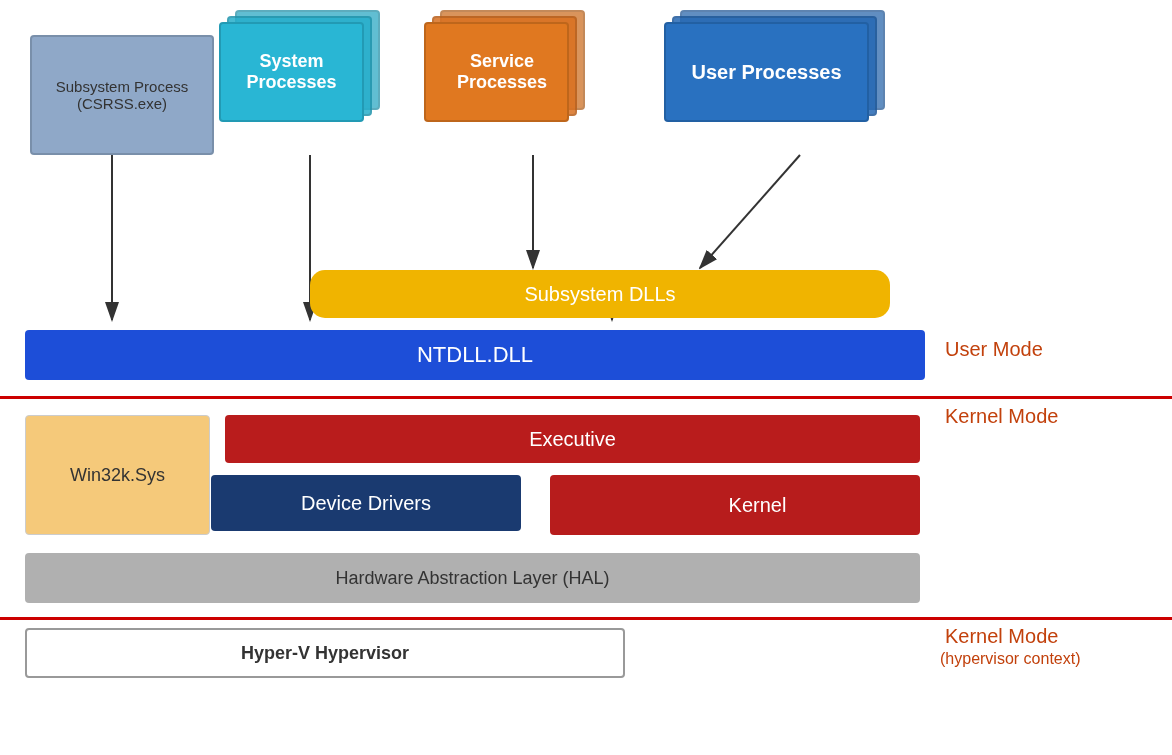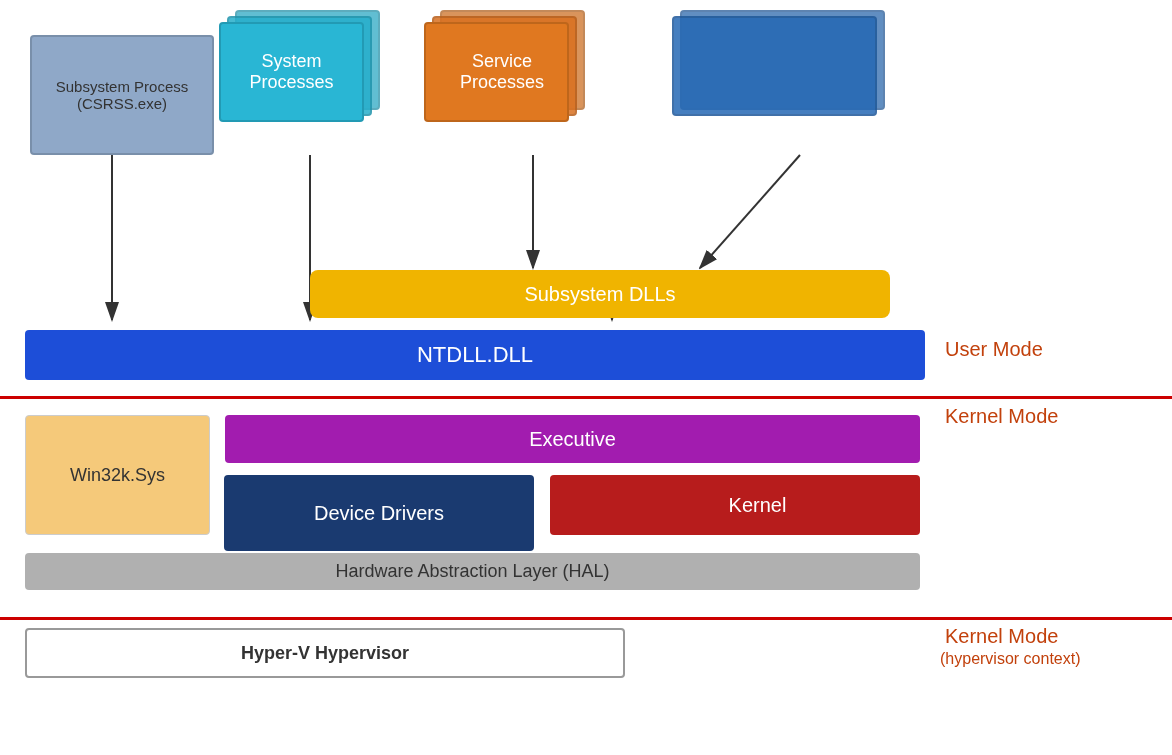--- a/index.html
+++ b/index.html
@@ -36,21 +36,21 @@
       text-align: center;
       font-size: 18px;
       font-weight: 500;
       color: #fff;
       border: 2px solid rgba(0,0,0,0.15);
     }
 
     
     .stacked-box .card-back2 { top: 0px; left: 20px; z-index: 1; opacity: 0.7; }
     .stacked-box .card-back1 { top: 6px; left: 12px; z-index: 2; opacity: 0.85; }
-    .stacked-box .card-front { top: 12px; left: 4px; z-index: 3; }
+    .stacked-box .card-front { top: 12px; left: 4px; z-index: 3; font-weight: bold; }
 
     
     .single-box {
       width: 145px;
       height: 115px;
       border-radius: 4px;
       display: flex;
       align-items: center;
       justify-content: center;
       text-align: center;
@@ -71,21 +71,21 @@
     
     .subsystem-dlls {
       position: absolute;
       background: #f0b400;
       color: #fff;
       font-size: 20px;
       font-weight: 500;
       display: flex;
       align-items: center;
       justify-content: center;
-      border-radius: 8px;
+      border-radius: 15px;
     }
 
     
     .ntdll {
       position: absolute;
       background: #1d4ed8;
       color: #fff;
       font-size: 22px;
       font-weight: 500;
       display: flex;
@@ -120,21 +120,21 @@
       font-weight: 500;
       display: flex;
       align-items: center;
       justify-content: center;
       border-radius: 4px;
       border: 1px solid #ccc;
     }
 
     .executive {
       position: absolute;
-      background: #a21caf;
+      background: #b91c1c;
       color: #fff;
       font-size: 20px;
       font-weight: 500;
       display: flex;
       align-items: center;
       justify-content: center;
       border-radius: 4px;
     }
 
     .device-drivers {
@@ -234,42 +234,43 @@
       <div class="card card-back2" style="background:#c96818;"></div>
       <div class="card card-back1" style="background:#d97020;"></div>
       <div class="card card-front orange" style="font-size:18px;">Service Processes</div>
     </div>
   </div>
 
   <div style="position:absolute; top:10px; left:660px;">
     <div class="stacked-box" style="width:220px;">
       <div class="card card-back2" style="background:#1f5fa8; width:205px; left:20px;"></div>
       <div class="card card-back1" style="background:#2568b4; width:205px; left:12px;"></div>
+      <div class="card card-front blue" style="width:205px; left:4px; font-size:20px;">User Processes</div>
     </div>
   </div>
 
   <div class="subsystem-dlls" style="top:270px; left:310px; width:580px; height:48px;">Subsystem DLLs</div>
 
   <div class="ntdll" style="top:330px; left:25px; width:900px; height:50px;">NTDLL.DLL</div>
 
   <div class="mode-label" style="top:338px; left:945px;">User Mode</div>
 
   <div class="divider" style="top:396px;"></div>
 
   <div class="mode-label" style="top:405px; left:945px;">Kernel Mode</div>
 
   <div class="win32k" style="top:415px; left:25px; width:185px; height:120px;">Win32k.Sys</div>
 
   <div class="executive" style="top:415px; left:225px; width:695px; height:48px;">Executive</div>
 
-  <div class="device-drivers" style="top:475px; left:224px; width:310px; height:76px;">Device Drivers</div>
+  <div class="device-drivers" style="top:475px; left:211px; width:310px; height:56px;">Device Drivers</div>
 
   <div class="kernel-box" style="top:475px; left:550px; width:370px; height:60px;">Kernel</div>
 
-  <div class="hal" style="top:553px; left:25px; width:895px; height:37px;">Hardware Abstraction Layer (HAL)</div>
+  <div class="hal" style="top:553px; left:25px; width:895px; height:50px;">Hardware Abstraction Layer (HAL)</div>
 
   <div class="divider" style="top:617px;"></div>
 
   <div class="mode-label" style="top:625px; left:945px;">Kernel Mode</div>
   <div class="mode-label" style="top:650px; left:940px; font-size:16px;">(hypervisor context)</div>
 
   <div class="hypervisor" style="top:628px; left:25px; width:600px; height:50px;">Hyper-V Hypervisor</div>
 
 </div>
 

